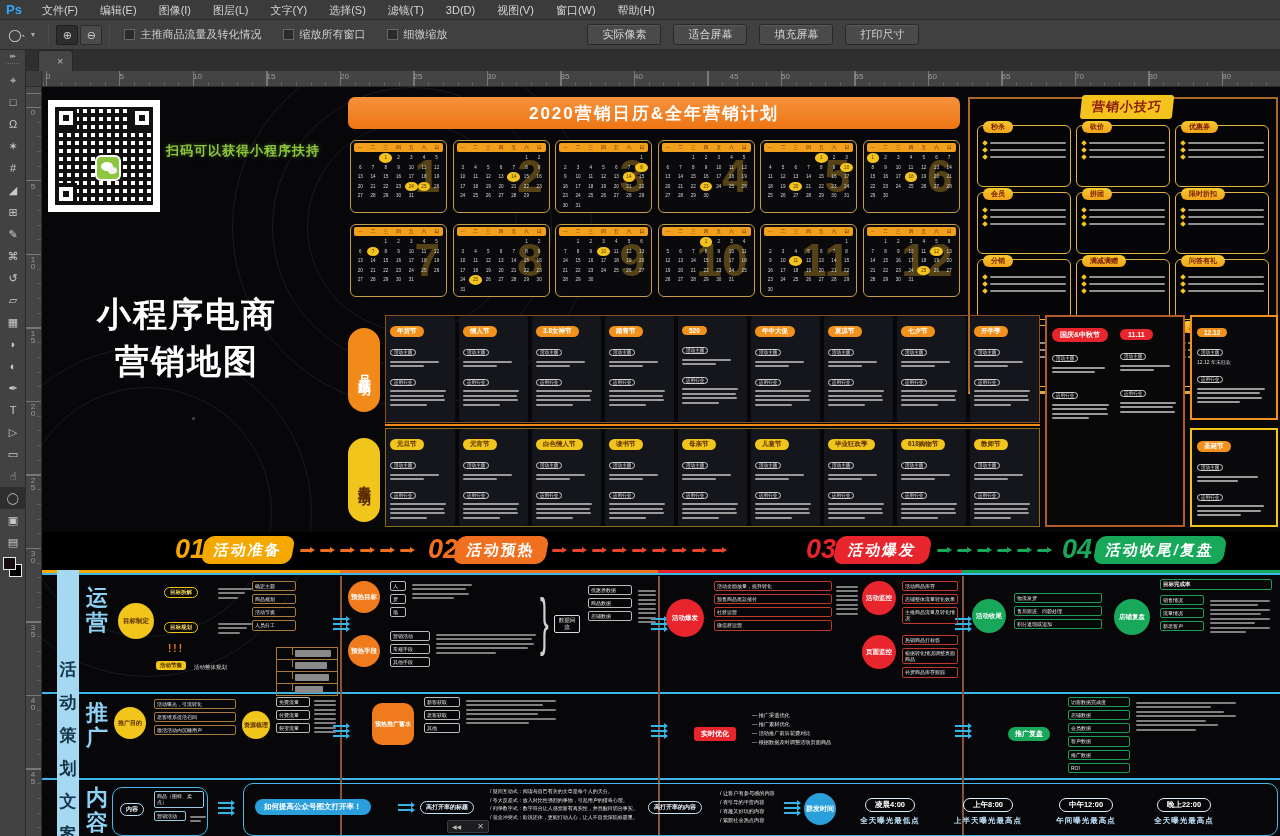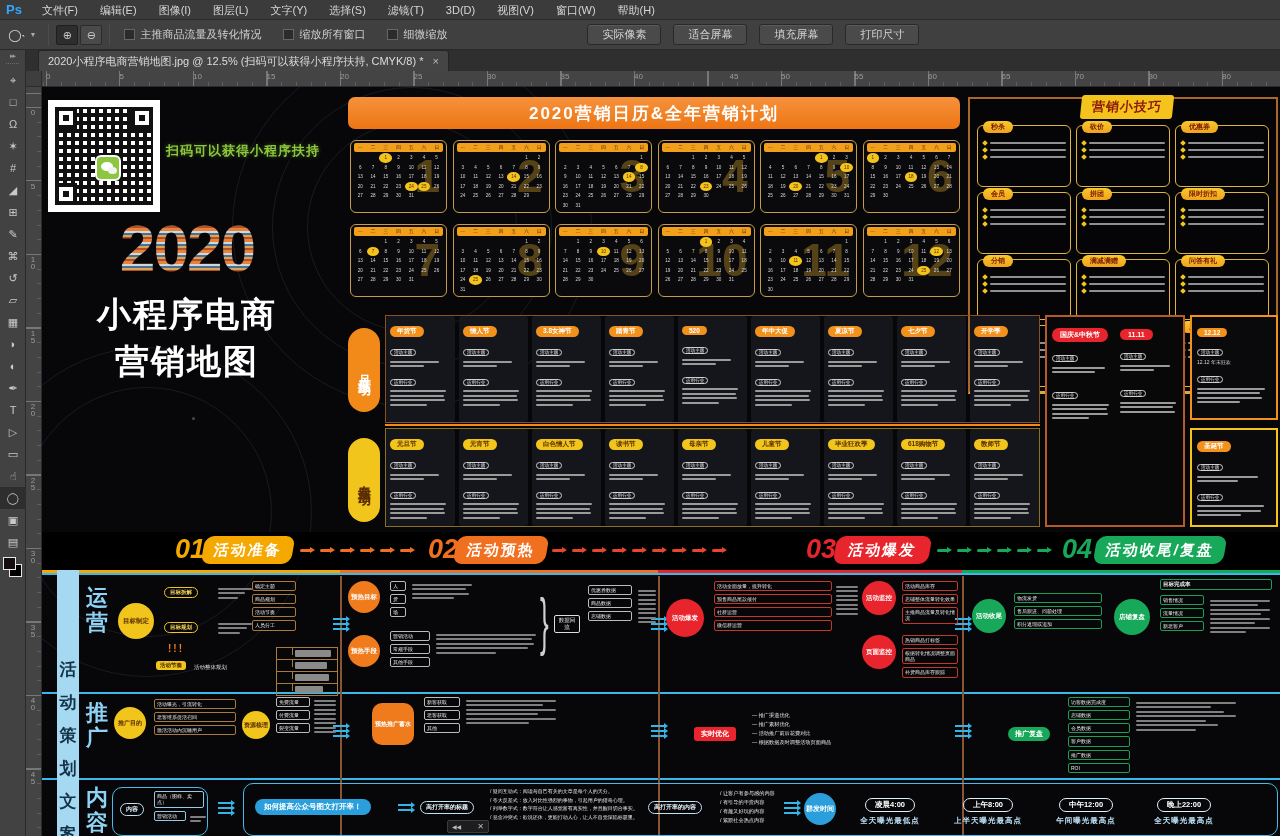--- a/index.html
+++ b/index.html
@@ -232,21 +232,20 @@
     <span id="opt-buttons" style="display:flex;margin-left:120px">
         <button class="opt-btn">实际像素</button>
         <button class="opt-btn">适合屏幕</button>
         <button class="opt-btn">填充屏幕</button>
         <button class="opt-btn">打印尺寸</button>
       </span>
   </div>
 
   <div class="tabbar">
     <div class="tab">
-      <span class="tab-title">2020小程序电商营销地图.jpg @ 12.5% (扫码可以获得小程序扶持, CMYK/8) *</span>
       <span class="tab-close">×</span>
     </div>
   </div>
 
   <div class="toolbar">
     <div class="tb-chevrons">▸▸</div>
     <div class="tb-grip"></div>
     <div id="tools">
         <div class="tool">⌖</div>
         <div class="tool">□</div>
@@ -357,21 +356,20 @@
         <div class="qr-eye" style="right:0;top:0">
             <i></i>
           </div>
         <div class="qr-eye" style="left:0;bottom:0">
             <i></i>
           </div>
         <div class="wechat"></div>
       </div>
     </div>
     <div class="qr-caption">扫码可以获得小程序扶持</div>
-    <div class="year-title">2020</div>
     <div class="poster-title" style="top:205px">小程序电商</div>
     <div class="poster-title" style="top:252px">营销地图</div>
 
     <div class="top-banner">2020营销日历&amp;全年营销计划</div>
     <div id="calendars">
         <div class="cal-card" style="left: 308px; top: 53px;">
           <div class="cal-head">
             <span>一</span>
             <span>二</span>
             <span>三</span>

